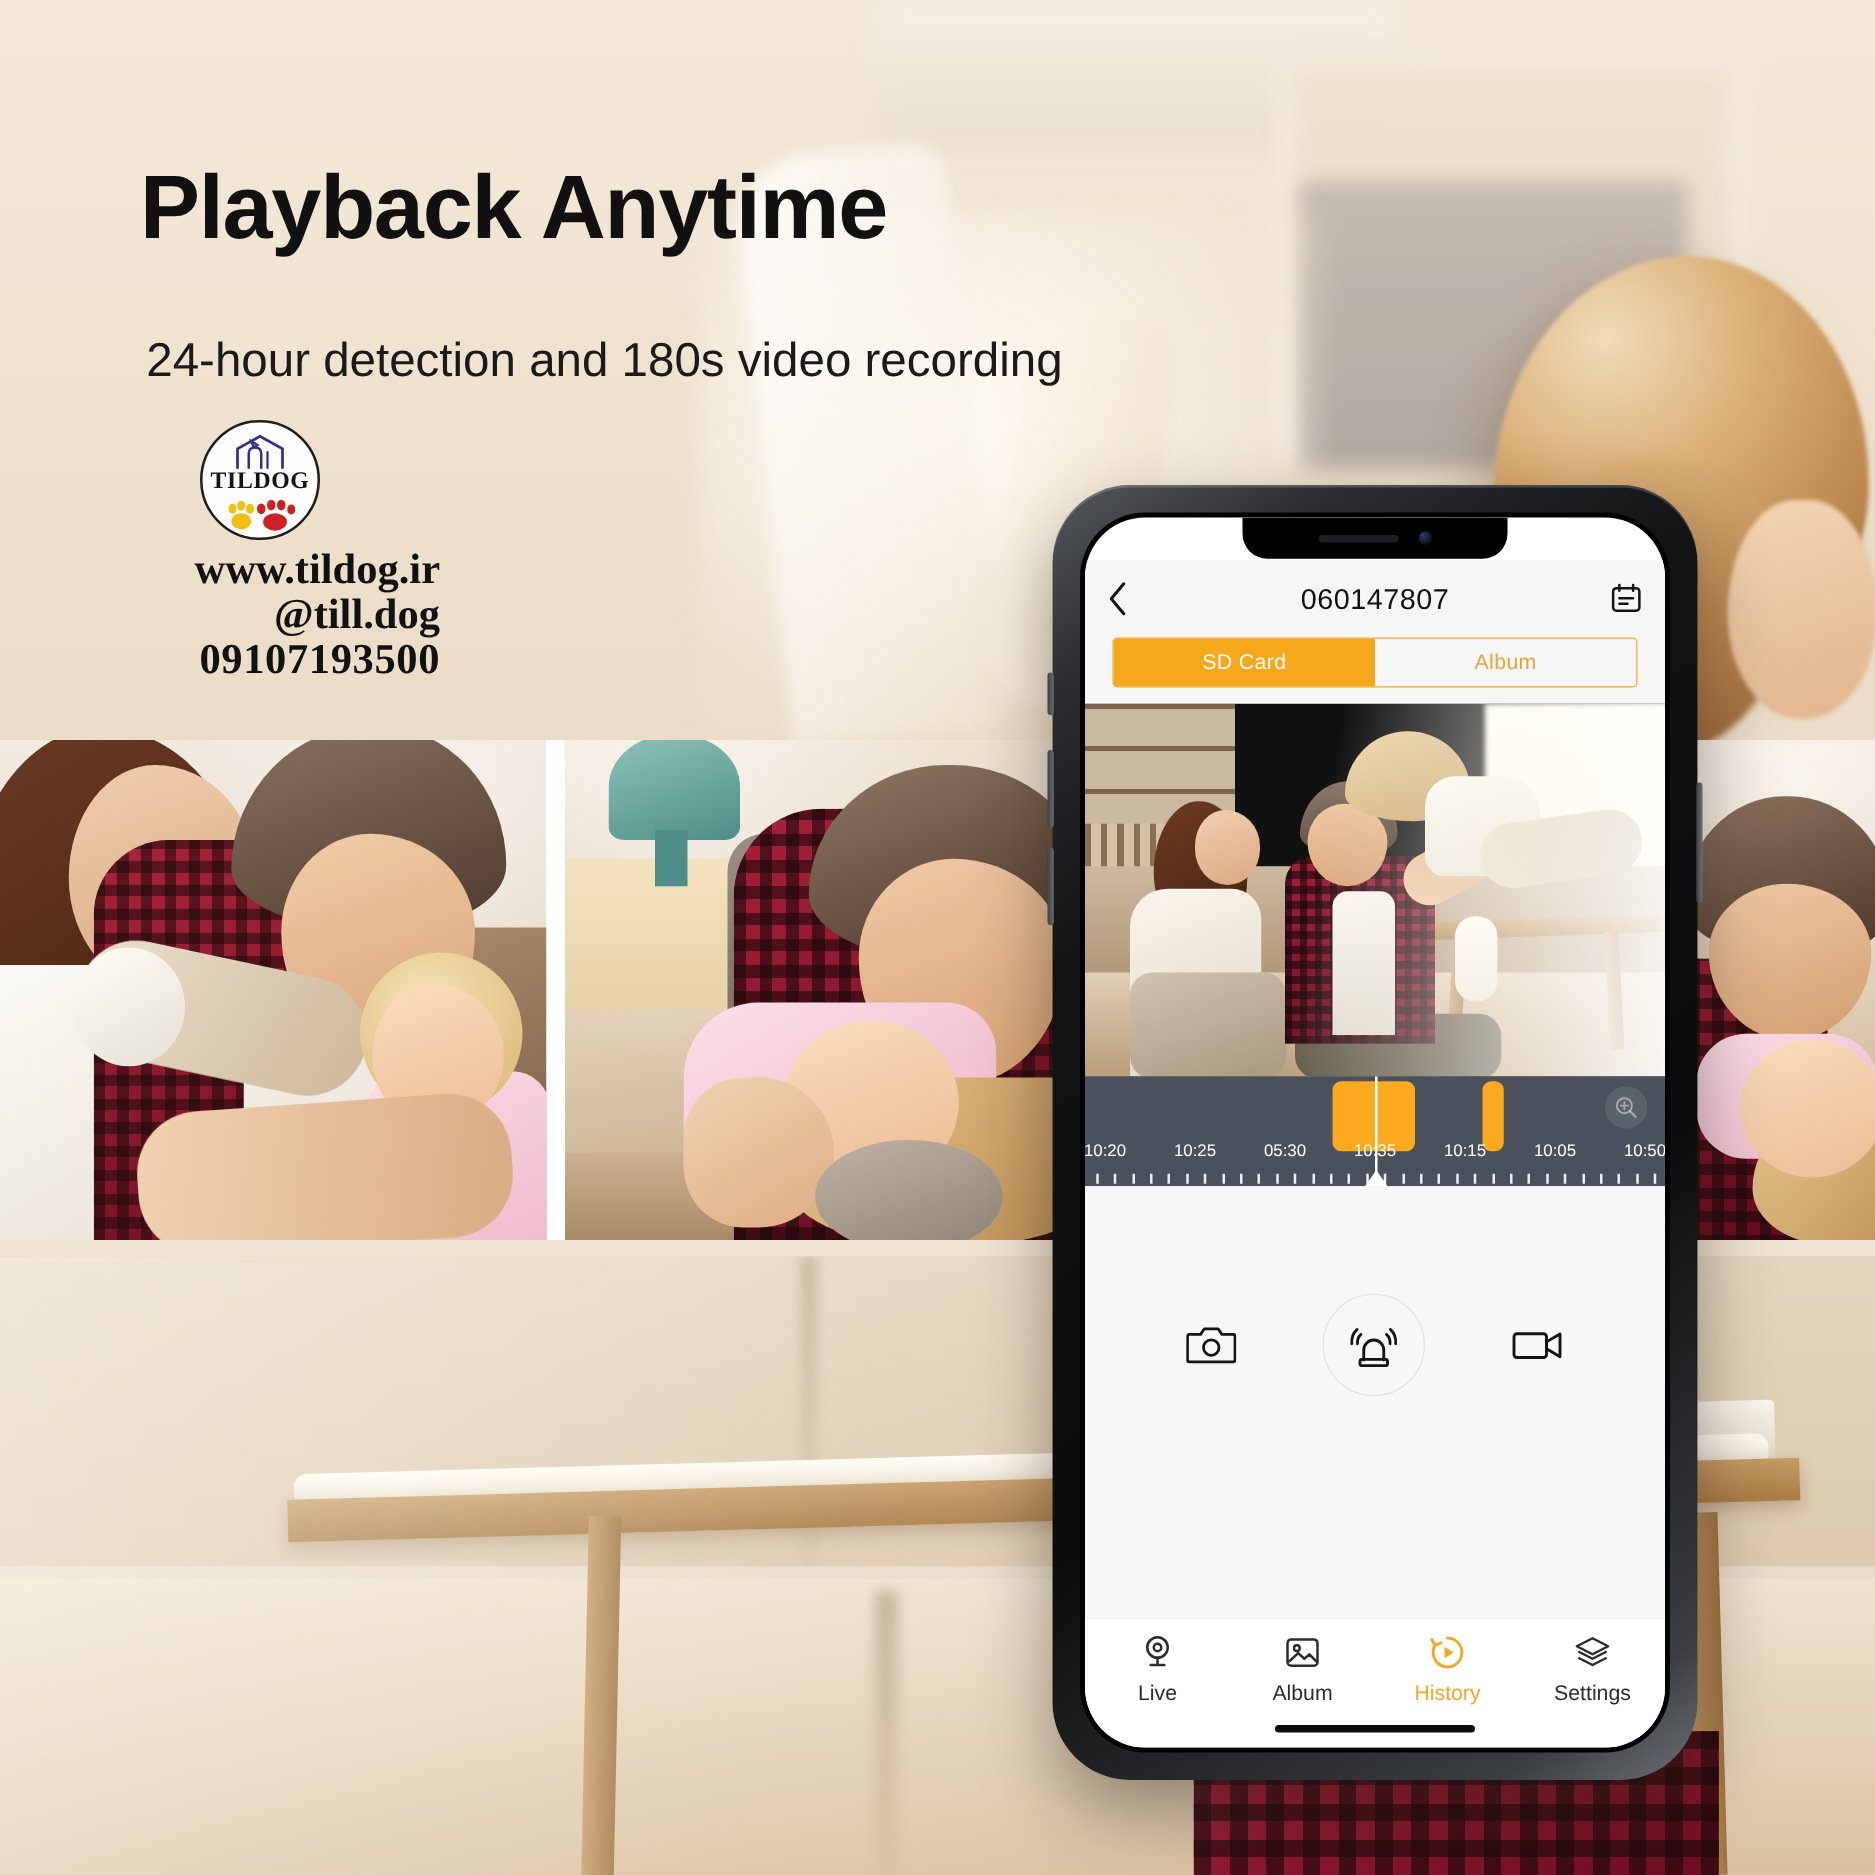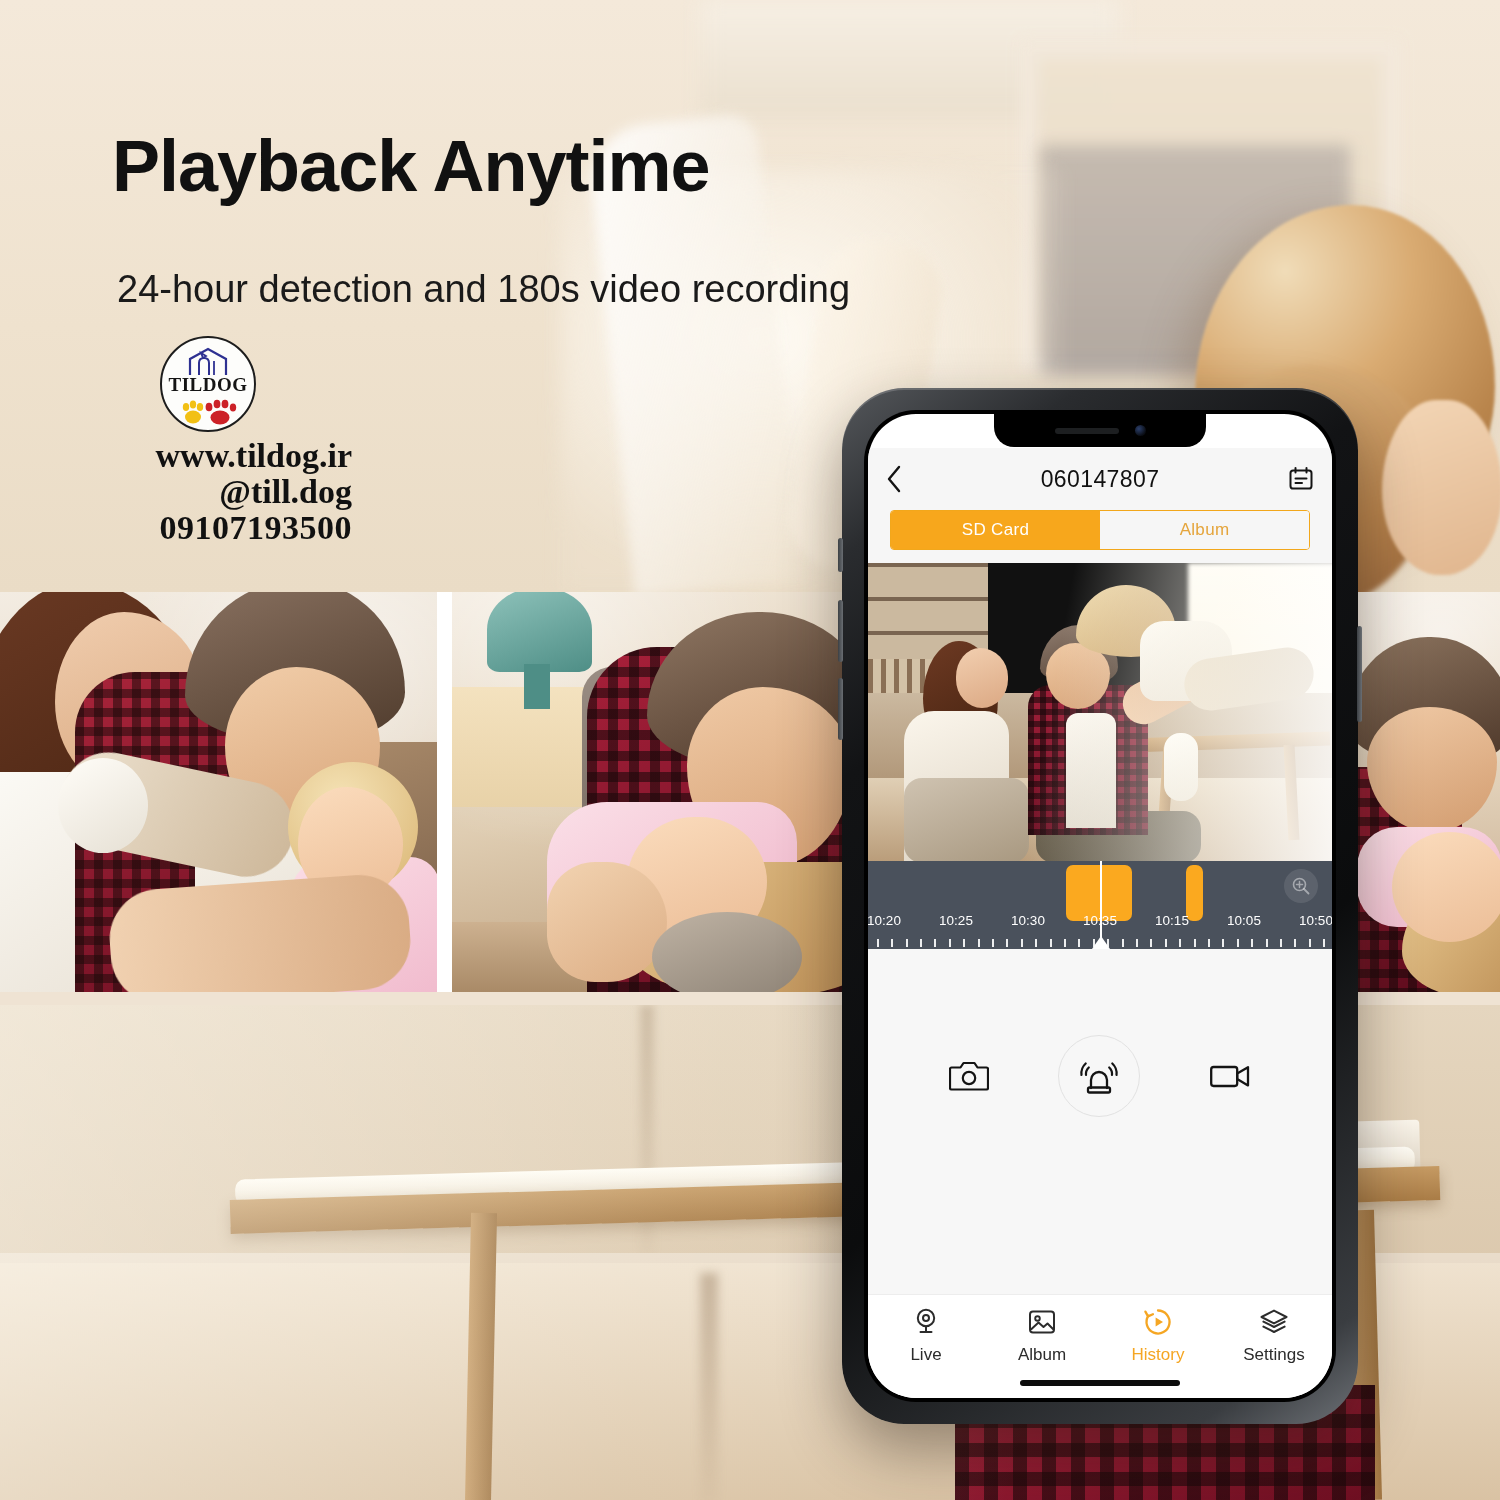--- a/index.html
+++ b/index.html
@@ -584,21 +584,21 @@
           <div class="v v-kid-sock"></div>
         <div class="v v-sun"></div>
       </div>
 
       <div id="timeline">
         <div class="clip" id="clip-1"></div>
         <div class="clip" id="clip-2"></div>
         <div id="tl-labels">
             <div class="tl-label" style="left: 16px;">10:20</div>
             <div class="tl-label" style="left: 88px;">10:25</div>
-            <div class="tl-label" style="left: 160px;">10:30</div>
+            <div class="tl-label" style="left: 160px;">05:30</div>
             <div class="tl-label" style="left: 232px;">10:35</div>
             <div class="tl-label" style="left: 304px;">10:15</div>
             <div class="tl-label" style="left: 376px;">10:05</div>
             <div class="tl-label" style="left: 448px;">10:50</div>
           </div>
         <div id="tl-ticks">
             <div class="tick minor" style="left: 8.8px;"></div>
             <div class="tick minor" style="left: 23.2px;"></div>
             <div class="tick minor" style="left: 37.6px;"></div>
             <div class="tick minor" style="left: 52px;"></div>

